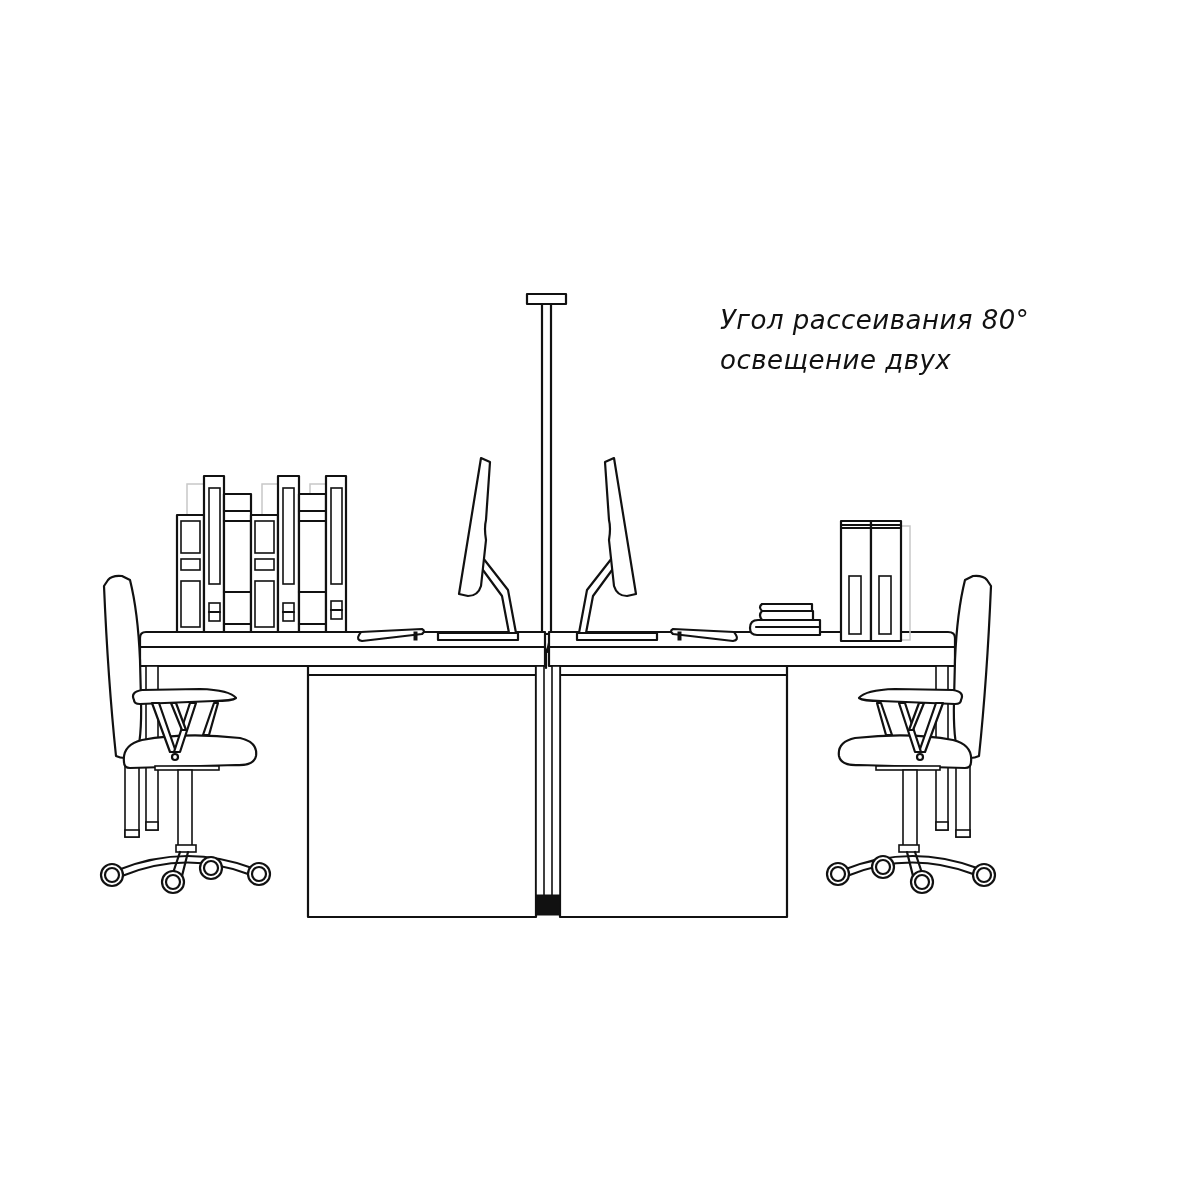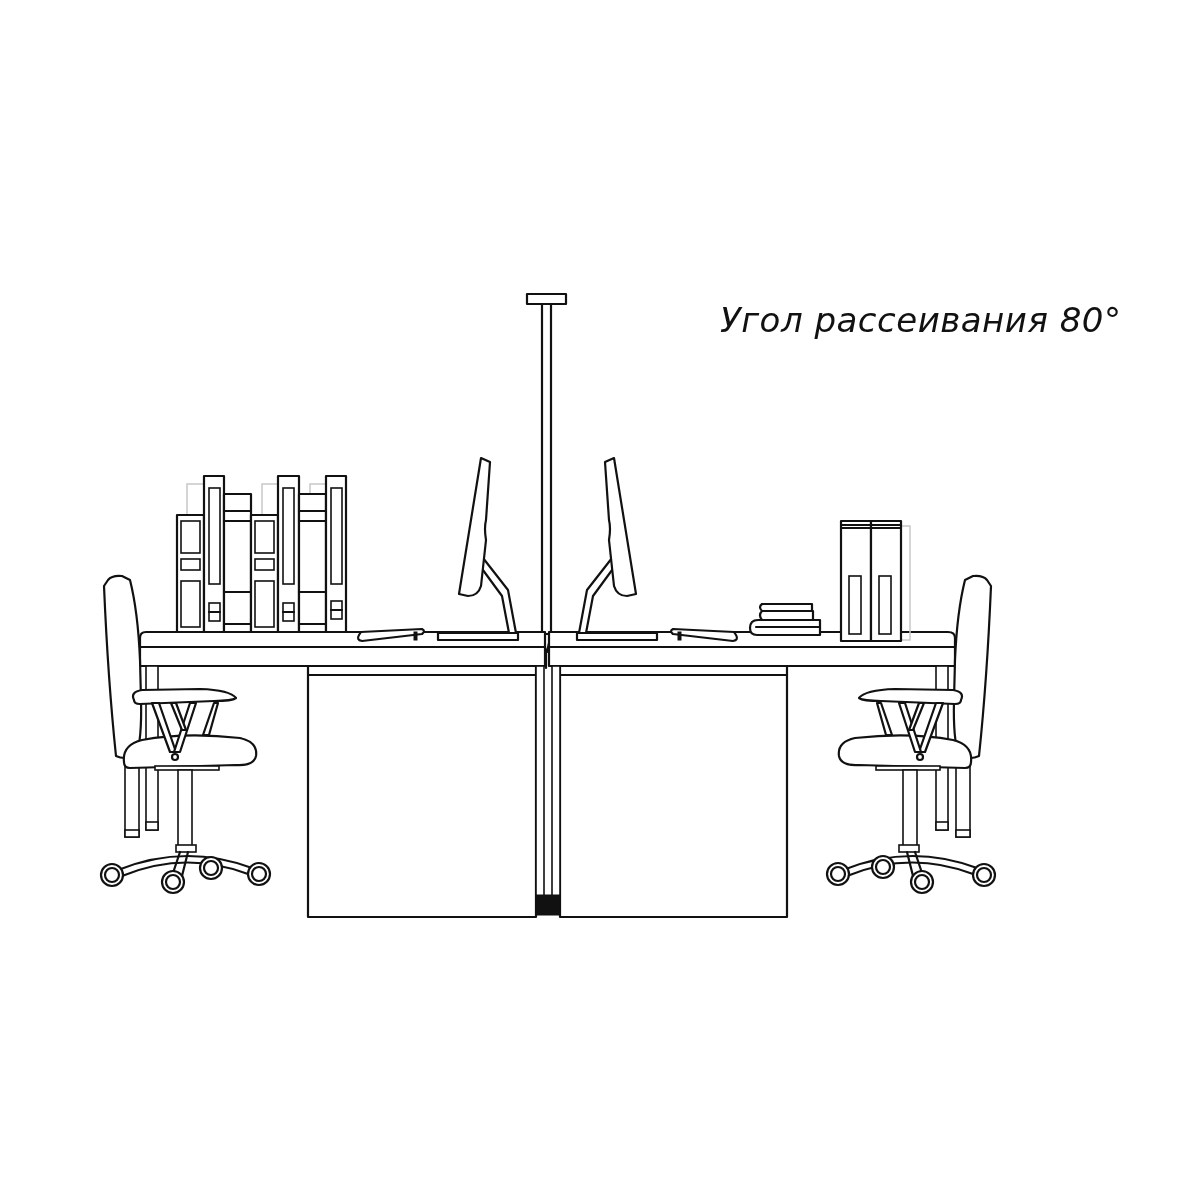--- a/index.html
+++ b/index.html
@@ -5,21 +5,21 @@
     html, body { margin: 0; padding: 0; background: #ffffff; }
     body { width: 1200px; height: 1200px; position: relative; overflow: hidden; }
     #scene { position: absolute; left: 0; top: 0; width: 1200px; height: 1200px; }
     .caption {
       position: absolute;
       left: 720px;
       top: 300px;
       width: 460px;
       font-family: "DejaVu Sans", sans-serif;
       font-style: italic;
-      font-size: 34px;
+      font-size: 26px;
       line-height: 40px;
       color: #111111;
       letter-spacing: 0.5px;
     }
     .caption span { display: block; white-space: nowrap; }
     svg .s { fill: #ffffff; stroke: #111111; stroke-width: 2.2; stroke-linejoin: round; stroke-linecap: round; }
     svg .t { fill: #ffffff; stroke: #111111; stroke-width: 1.6; }
     svg .g { fill: none; stroke: #c8c8c8; stroke-width: 1.5; }
     svg .k { fill: #111111; stroke: #111111; stroke-width: 1; }
     svg .n { fill: none; stroke: #111111; stroke-width: 2.2; stroke-linecap: round; }
@@ -203,14 +203,15 @@
       <circle class="s" cx="883" cy="867" r="7"></circle>
       <circle class="s" cx="922" cy="882" r="11"></circle>
       <circle class="s" cx="922" cy="882" r="7"></circle>
       <circle class="s" cx="984" cy="875" r="11"></circle>
       <circle class="s" cx="984" cy="875" r="7"></circle>
     </g>
   </svg>
 
   <div class="caption">
     <span>Угол рассеивания 80°</span>
+    <span>освещение двух</span>
   </div>
 </div>
 
 </body></html>

